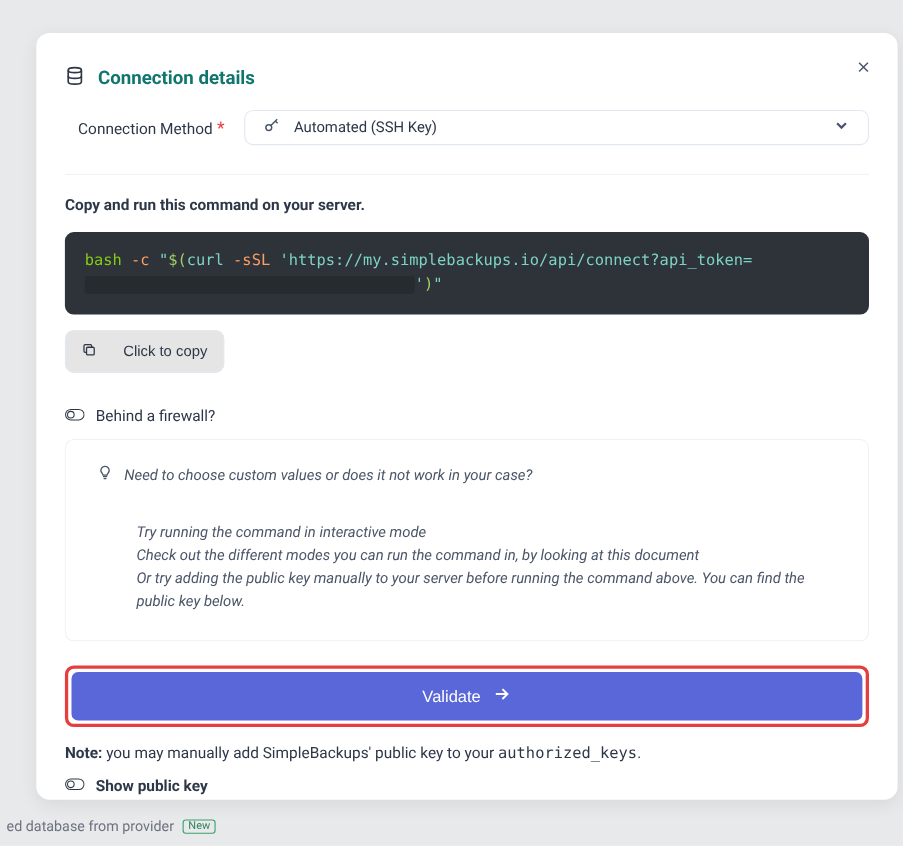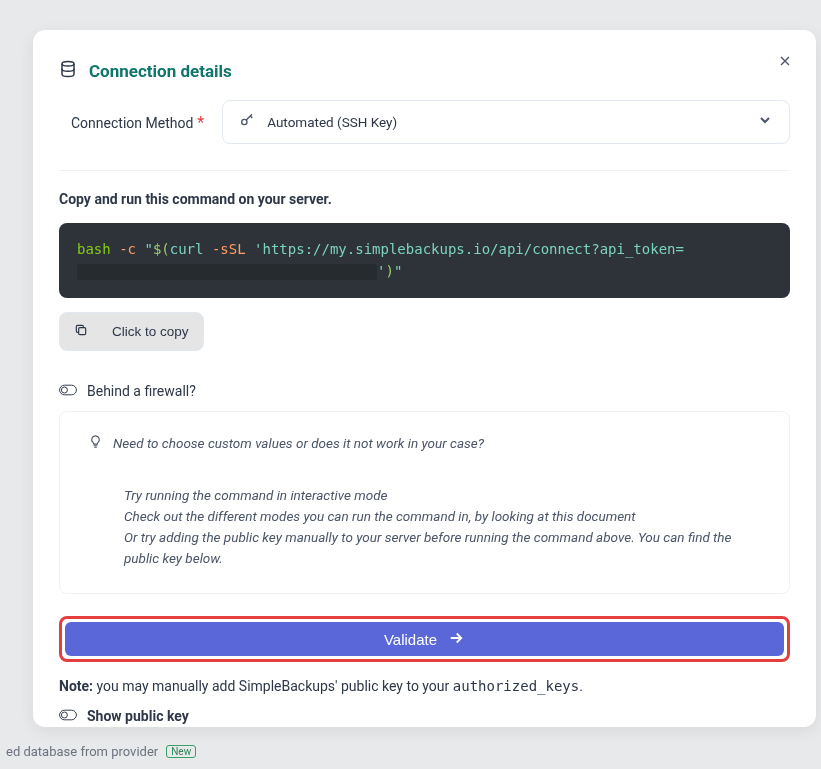--- a/index.html
+++ b/index.html
@@ -58,21 +58,21 @@
     }
     .field-label {
       font-size: 14px;
       color: #2d3748;
     }
     .req { color: #e53e3e; }
     .select {
       flex: 1;
       border: 1px solid #e2e8f0;
       border-radius: 8px;
-      height: 44px;
+      height: 32px;
       display: flex;
       align-items: center;
       padding: 0 16px;
       position: relative;
       cursor: pointer;
       background: #fff;
     }
     .select .key-icon { margin-right: 12px; color: #4a5568; }
     .select .sel-text { font-size: 13.5px; color: #2d3748; }
     .select .chev { position: absolute; right: 16px; color: #4a5568; }
@@ -166,21 +166,21 @@
       border-radius: 8px;
       padding: 3px;
       margin-bottom: 16px;
     }
     .validate-btn {
       width: 100%;
       background: #5a67d8;
       color: #fff;
       border: none;
       border-radius: 6px;
-      height: 34px;
+      height: 44px;
       font-size: 15px;
       display: flex;
       align-items: center;
       justify-content: center;
       gap: 10px;
       cursor: pointer;
     }
     .note {
       font-size: 14px;
       color: #2d3748;

